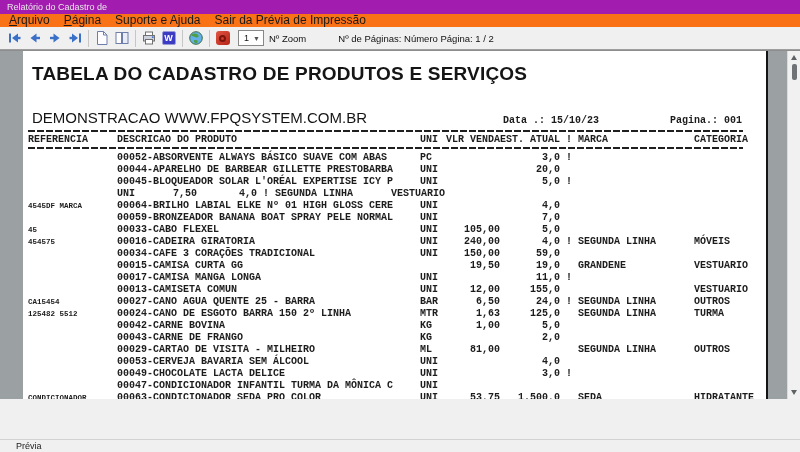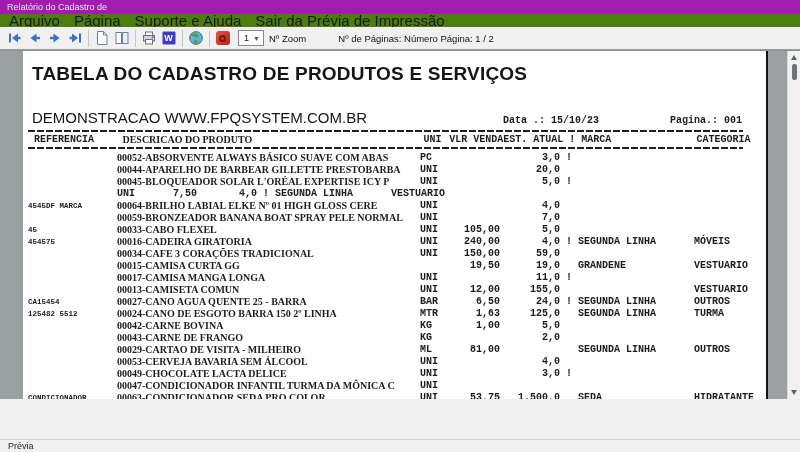--- a/index.html
+++ b/index.html
@@ -4,21 +4,21 @@
 <style>
   * { box-sizing: border-box; }
   html,body { margin:0; padding:0; }
   body { width:800px; height:452px; overflow:hidden; font-family:"Liberation Sans",sans-serif; background:#f0f0f0; }
   .window { width:800px; height:452px; display:flex; flex-direction:column; }
 
   
   .titlebar { height:14px; background:#a21caf; color:#e8e8e8; font-size:9px; line-height:14px; padding-left:7px; flex:0 0 auto; }
 
   
-  .menubar { height:13px; background:#4d7c0f; display:flex; align-items:flex-end; font-size:15px; color:#1a1a1a; padding-left:2px; flex:0 0 auto; }
+  .menubar { height:13px; background:#f97316; display:flex; align-items:flex-end; font-size:12px; color:#1a1a1a; padding-left:2px; flex:0 0 auto; }
   .menu-item { padding:0 7px; line-height:13px; cursor:default; }
 
   
   .toolbar { height:23px; background:#f0f0f0; border-bottom:1px solid #9e9e9e; display:flex; align-items:center; padding-left:5px; flex:0 0 auto; }
   .tbtn { width:19px; height:19px; display:flex; align-items:center; justify-content:center; margin-right:1px; }
   .sep { width:1px; height:17px; background:#c6c6c6; margin:0 3px; }
   .word-icon { width:14px; height:14px; background:#3b3bc4; border:1px solid #9a9ad8; border-radius:2px; color:#fff; font-size:9px; font-weight:bold; line-height:12px; text-align:center; }
   .close-icon { width:14px; height:14px; background:linear-gradient(135deg,#e25545,#b52315); border-radius:3px; display:flex; align-items:center; justify-content:center; }
   .close-icon i { display:block; width:7px; height:7px; border:2px solid #7c140c; border-radius:50%; }
   .zoombox { margin-left:5px; width:26px; height:16px; background:#fff; border:1px solid #888; font-size:9px; color:#111; display:flex; align-items:center; padding:0 3px 0 5px; justify-content:space-between; }
@@ -31,42 +31,42 @@
   .page { position:absolute; left:23px; top:0; width:745px; height:376px; background:#fff; border-right:2px solid #141414; border-bottom:3px solid #141414; overflow:hidden; color:#1a1a1a; }
 
   .rpt-title { margin:12px 0 0 9px; font-size:19px; font-weight:bold; letter-spacing:0.2px; color:#151515; }
   .company-row { display:flex; align-items:baseline; margin:24px 24px 0 9px; }
   .company { flex:1; font-size:15px; color:#141414; }
   .mono { font-family:"Liberation Mono",monospace; font-weight:bold; color:#1c1c1c; }
   .date-label { font-size:10px; width:96px; white-space:pre; }
   .page-label { font-size:10px; width:72px; margin-left:71px; white-space:pre; }
   .hline { height:2px; margin:4px 23px 0 5px; background:repeating-linear-gradient(90deg,#1f1f1f 0 7px,transparent 7px 9px); }
   .hline2 { margin-top:1px; }
-  .thead { display:flex; margin:2px 0 0 11px; font-size:10px; line-height:12px; white-space:pre; }
+  .thead { display:flex; margin:2px 0 0 5px; font-size:10px; line-height:12px; white-space:pre; }
   .rows { margin:3px 0 0 0; }
   .trow { display:flex; margin-left:5px; font-size:10px; line-height:12px; white-space:pre; }
   .c { display:block; overflow:visible; }
   .c-ref   { width:89px; }
   .trow .c-ref { font-size:7.5px; }
-  .c-desc  { width:303px;font-family:Liberation Serif, serif; }
+  .c-desc  { width:303px; }
   .c-uni   { width:26px; }
   .c-vlr   { width:54px; text-align:right; }
   .c-est   { width:60px; text-align:right; }
   .c-excl  { width:18px; text-align:center; }
   .c-marca { width:116px; }
   .c-cat   { width:70px; }
 
   
   .scrollbar { position:absolute; right:0; top:0; width:13px; height:100%; background:#f1f1f1; border-left:1px solid #dadada; }
   .sb-up { position:absolute; top:4px; left:3px; width:0; height:0; border-left:3.5px solid transparent; border-right:3.5px solid transparent; border-bottom:5px solid #5f6265; }
   .sb-thumb { position:absolute; top:13px; left:4px; width:5px; height:16px; background:#6f7276; border-radius:2px; }
   .sb-down { position:absolute; bottom:4px; left:3px; width:0; height:0; border-left:3.5px solid transparent; border-right:3.5px solid transparent; border-top:5px solid #5f6265; }
 
   
-  .statusbar { height:13px; background:#f0f0f0; border-top:1px solid #d2d2d2; font-size:9px; line-height:12px; padding-left:8px; color:#222; flex:0 0 auto;margin-top:40px; }
+  .statusbar { height:13px; background:#f0f0f0; border-top:1px solid #d2d2d2; font-size:9px; line-height:12px; padding-left:16px; color:#222; flex:0 0 auto;margin-top:40px; }
 
   svg { display:block; }
 </style>
 </head>
 <body>
 
 <div class="window">
 
   <div class="titlebar">
     <span>Relatório do Cadastro de</span>

